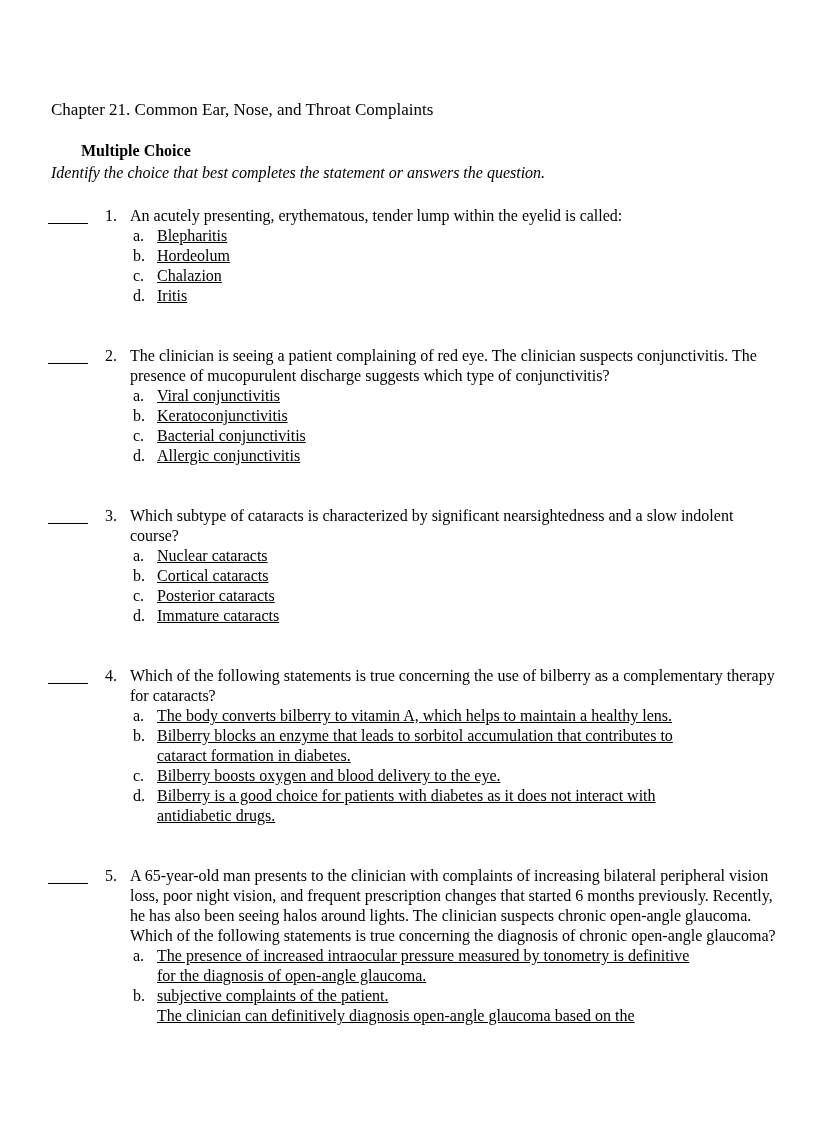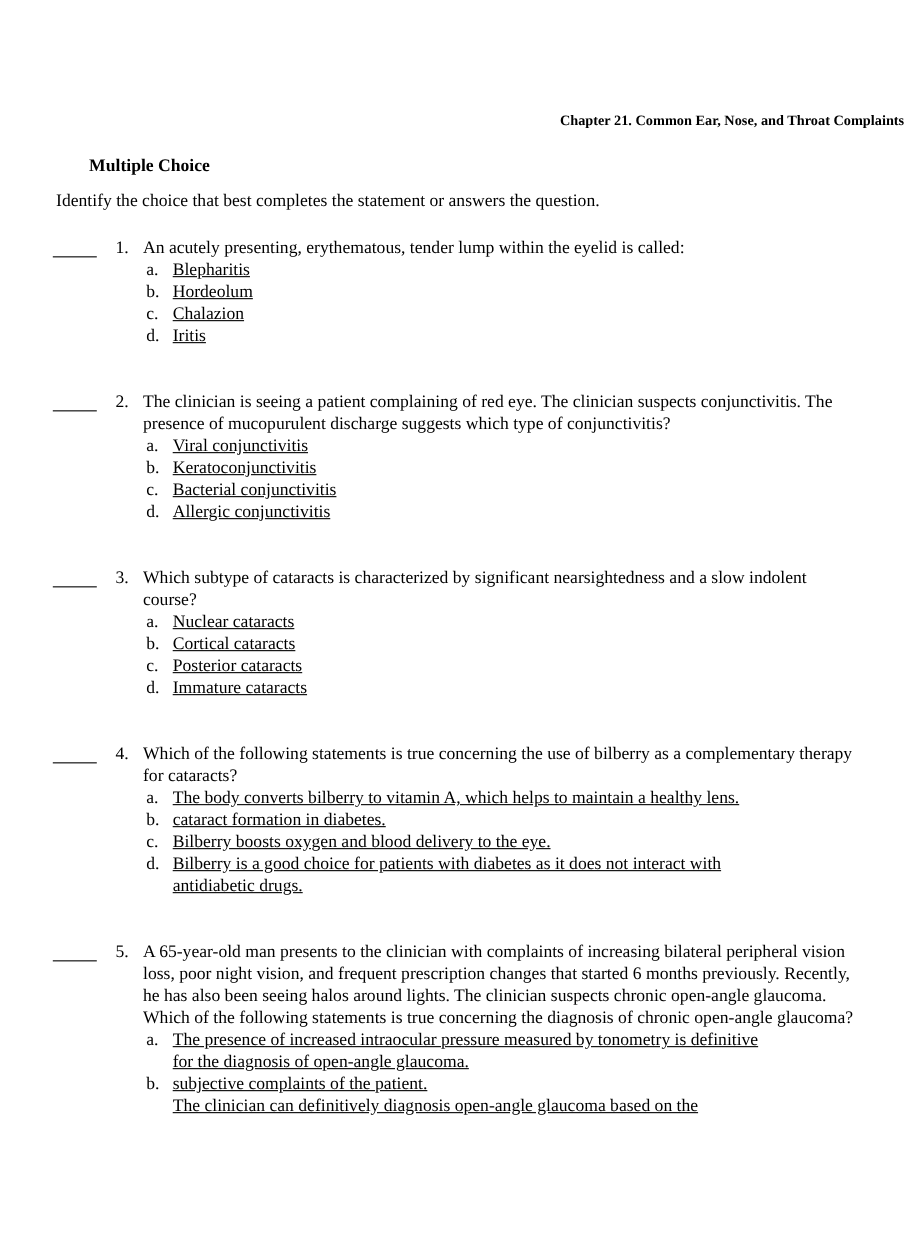--- a/index.html
+++ b/index.html
@@ -13,35 +13,35 @@
     color: #000000;
     overflow: hidden;
   }
   .page {
     box-sizing: border-box;
     width: 828px;
     height: 1132px;
     padding: 100px 6px 0 51px;
   }
   .title {
-    font-size: 13px;
-    font-weight: bold;
+    font-size: 17px;
+    font-weight: normal;
     margin: 0 0 21px 0;
     line-height: 20px;
     white-space: nowrap;
-    text-align: right;
   }
   .section-heading {
     font-weight: bold;
     line-height: 20px;
     margin-left: 30px;
   }
   .instruction {
-    line-height: 20px;
-    margin: 12px 0 23px 0;
+    font-style: italic;
+    line-height: 20px;
+    margin: 2px 0 23px 0;
     white-space: nowrap;
   }
   .questions { margin-left: -3px; }
   .question {
     display: flex;
     align-items: flex-start;
     margin-bottom: 40px;
   }
   .blank {
     flex: 0 0 40px;
@@ -188,20 +188,21 @@
       <div class="choices">
             <div class="choice">
               <span class="letter">a.</span>
               <div class="ctext">
                 <div class="cline">The body converts bilberry to vitamin A, which helps to maintain a healthy lens.</div>
               </div>
             </div>
             <div class="choice">
               <span class="letter">b.</span>
               <div class="ctext">
+                <div class="cline">Bilberry blocks an enzyme that leads to sorbitol accumulation that contributes to</div>
                 <div class="cline">cataract formation in diabetes.</div>
               </div>
             </div>
             <div class="choice">
               <span class="letter">c.</span>
               <div class="ctext">
                 <div class="cline">Bilberry boosts oxygen and blood delivery to the eye.</div>
               </div>
             </div>
             <div class="choice">

